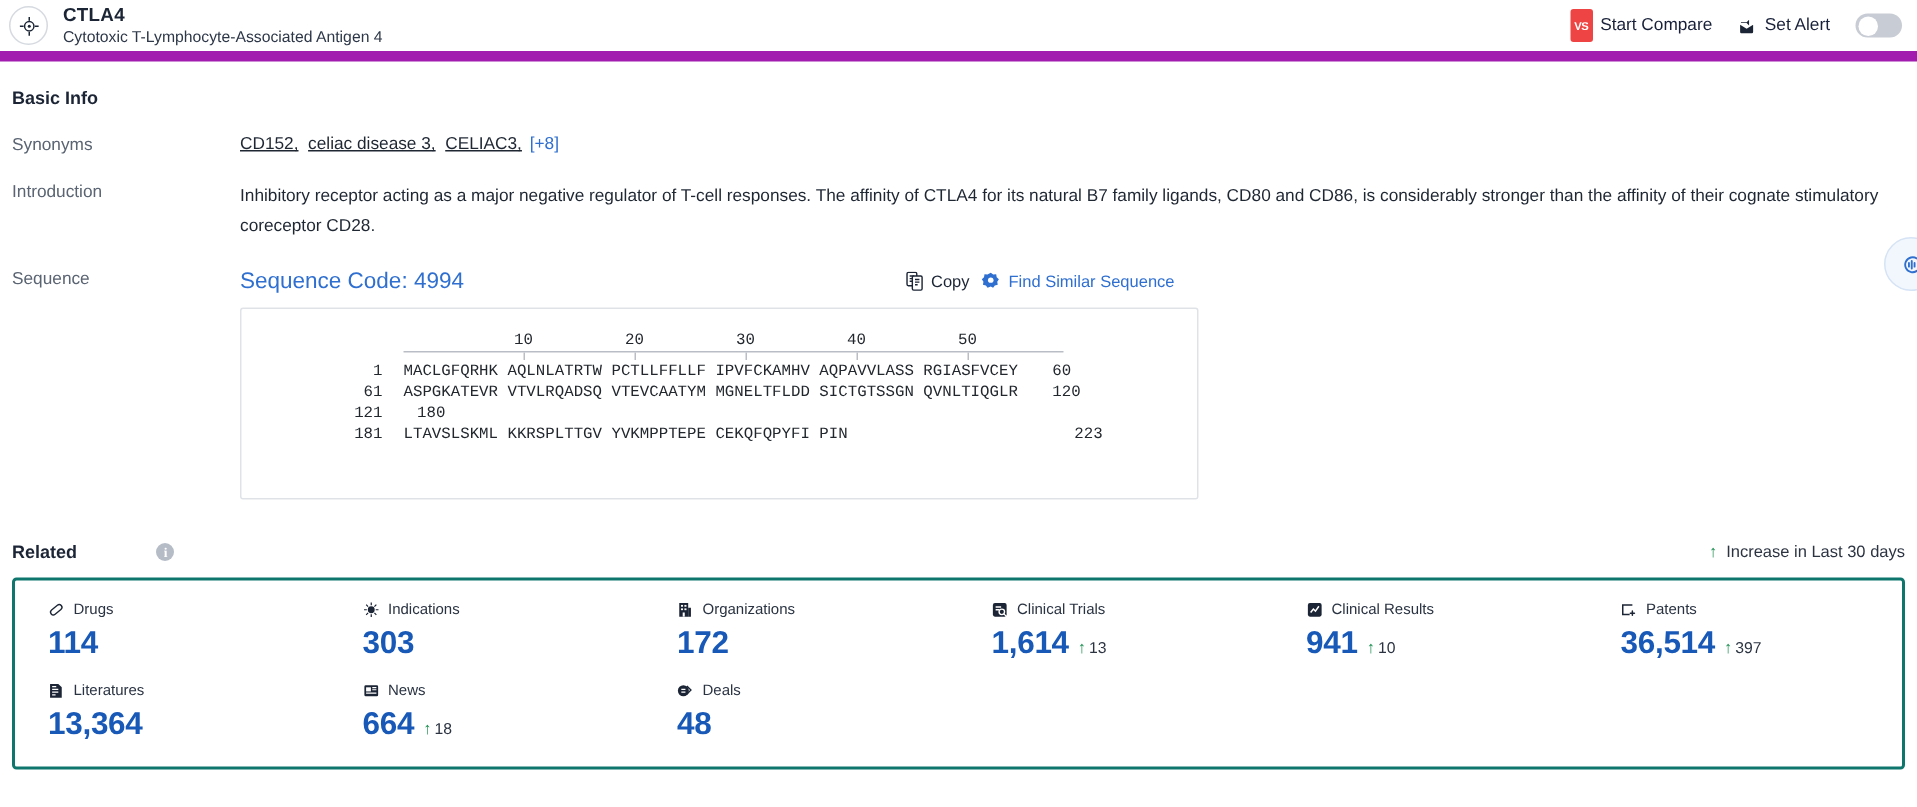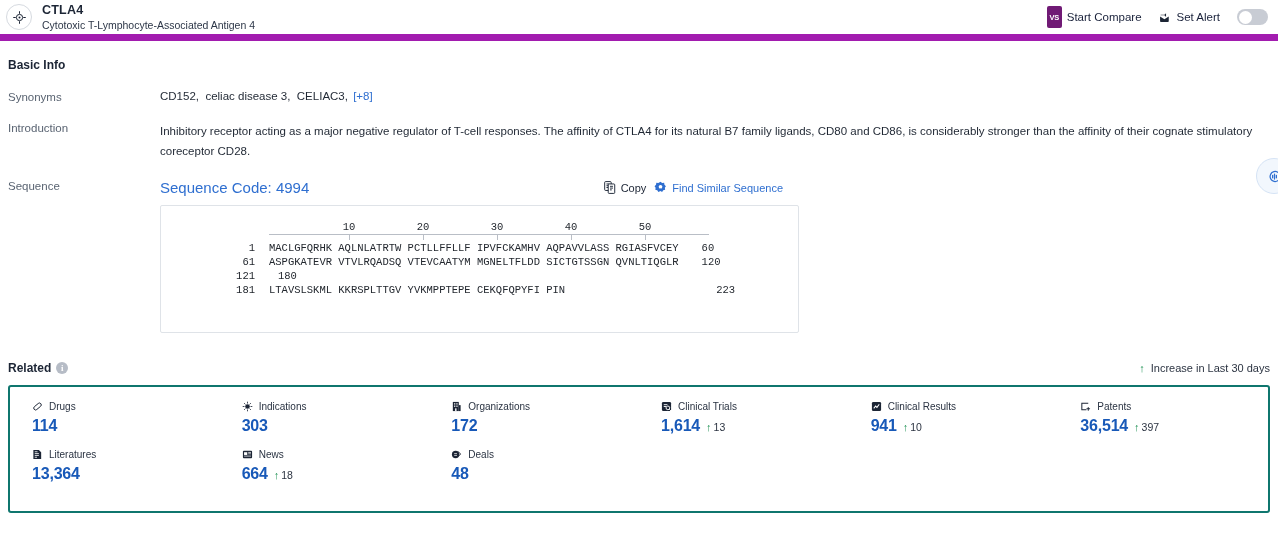--- a/index.html
+++ b/index.html
@@ -37,21 +37,21 @@
   .hdr-actions { display: flex; align-items: center; gap: 17px; }
   .hdr-btn {
     display: flex; align-items: center; gap: 5px;
     font-size: 11.5px; color: #19213a; cursor: pointer;
     background: none; border: none; padding: 0;
     font-family: "Liberation Sans", sans-serif;
   }
   .vs-badge {
     display: inline-flex; align-items: center; justify-content: center;
     width: 15px; height: 22px; border-radius: 2px;
-    background: #701a75; color: #fff;
+    background: #ef4444; color: #fff;
     font-size: 7.5px; font-weight: bold; letter-spacing: -.2px;
   }
   .toggle {
     width: 31px; height: 16px; border-radius: 9px;
     background: #c8ccd4; position: relative; cursor: pointer;
     flex: 0 0 auto;
   }
   .toggle::after {
     content: ""; position: absolute; top: 1.5px; left: 2px;
     width: 13px; height: 13px; border-radius: 50%; background: #fff;
@@ -66,21 +66,21 @@
   }
 
   .row { display: flex; margin-top: 18px; }
   .row-label {
     width: 152px; flex: 0 0 152px;
     font-size: 11.5px; color: #5a6472;
     padding-top: 1px;
   }
   .row-body { flex: 1 1 auto; font-size: 11.5px; color: #1f2733; }
 
-  .syn-item { color: #1f2733; }
+  .syn-item { color: #1f2733; text-decoration: underline; }
   .syn-more { color: #2f6fd0; cursor: pointer; margin-left: 2px; }
 
   .intro-text { line-height: 1.75; max-width: 1100px; }
 
   
   .seq-head {
     display: flex; align-items: center;
   }
   .seq-code { font-size: 15px; color: #2f6fd0; cursor: pointer; }
   .seq-head-spacer { flex: 1 1 auto; }
@@ -123,20 +123,21 @@
   }
   .seq-line { display: flex; margin-top: 2px; }
   .seq-start { width: 94px; text-align: right; }
   .seq-chunks { margin-left: 14px; }
   .seq-end { margin-left: 14px; padding-left: 9px; }
 
   
   .related-bar {
     display: flex; align-items: center;
     margin-top: 28px;
+    gap: 48px;
   }
   .related-title { font-size: 12px; font-weight: bold; color: #1c2535; }
   .info-icon {
     width: 12px; height: 12px; border-radius: 50%;
     background: #b6bcc6; color: #fff;
     font-size: 9px; font-weight: bold; line-height: 12px;
     text-align: center; margin-left: 5px; font-family: "Liberation Serif", serif;
     display: inline-block;
   }
   .related-spacer { flex: 1 1 auto; }
@@ -161,21 +162,21 @@
   }
   .stat { padding-left: 22px; }
   .stat-head {
     display: flex; align-items: center; gap: 6px;
     font-size: 10px; color: #2a3342;
   }
   .stat-val {
     display: flex; align-items: baseline; gap: 6px;
     margin-top: 5px;
   }
-  .stat-num { font-size: 16px; color: #1859b8; font-weight: bold; letter-spacing: -.2px; }
+  .stat-num { font-size: 21px; color: #1859b8; font-weight: bold; letter-spacing: -.2px; }
   .stat-delta { font-size: 10.5px; color: #2c3442; }
   .stat-delta .up-arrow { margin-right: 2px; }
 
   
   .float-tab {
     position: absolute; right: -14px; top: 158px;
     width: 36px; height: 36px; border-radius: 50%;
     background: #f2f7fd; border: 1px solid #d5e3f5;
     display: flex; align-items: center; justify-content: center;
     cursor: pointer;

